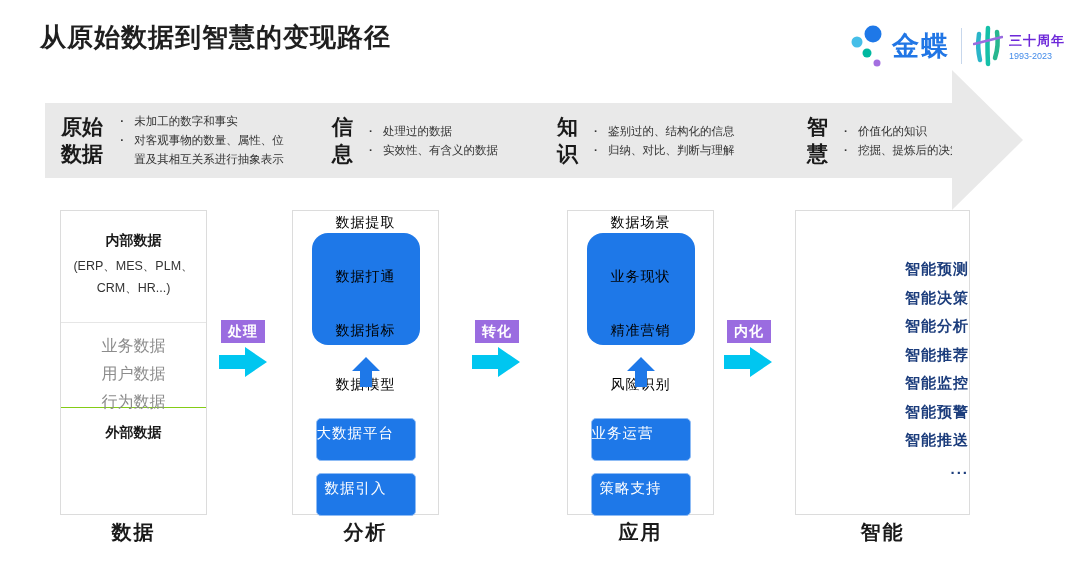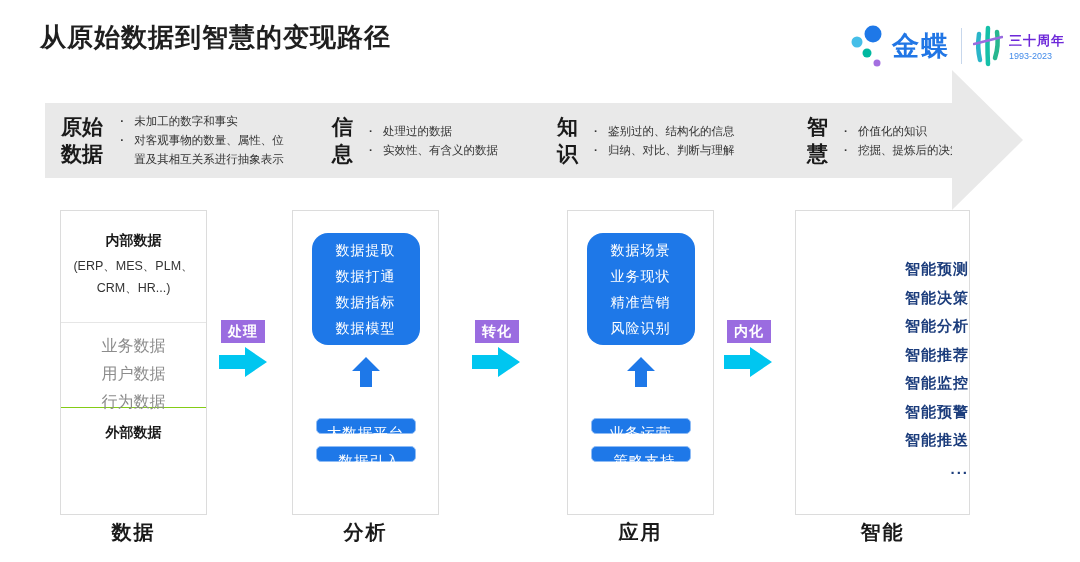--- a/index.html
+++ b/index.html
@@ -43,24 +43,24 @@
   .sec-internal{height:111px;padding-top:21px;}
   .sec-mid{height:85px;border-top:1px solid #E6E6E6;padding-top:9px;}
   .sec-external{height:107px;border-top:1px solid #84cc16;padding-top:16px;}
   .sec-title{font-size:14px;font-weight:bold;color:#1a1a1a;margin-bottom:6px;}
   .sec-sub{font-size:12.5px;color:#333;line-height:1.75;padding:0 8px;}
   .sec-mid div{font-size:16px;color:#8C8C8C;line-height:28px;}
 
   
   .blue-card{width:108px;height:112px;margin:22px auto 0;background:#1E78E8;border-radius:16px;
     display:flex;flex-direction:column;align-items:center;justify-content:center;}
-  .blue-card div{color:#ffffff;font-size:14px;line-height:26px;letter-spacing:1px;}
+  .blue-card div{color:#000000;font-size:14px;line-height:26px;letter-spacing:1px;margin-top:28px;}
   .up-arrow{display:block;margin:12px auto 0;}
-  .pill-btn{width:100px;height:16px;margin:0 auto;background:#1E78E8;border:1px solid #8FBCF5;border-radius:5px;
-    color:#fff;font-size:14.5px;line-height:28px;text-align:center;letter-spacing:1px;box-sizing:border-box;}
+  .pill-btn{width:100px;height:43px;margin:0 auto;background:#1E78E8;border:1px solid #8FBCF5;border-radius:5px;
+    color:#fff;font-size:14.5px;line-height:28px;text-align:left;letter-spacing:1px;box-sizing:border-box;}
   .pill-btn.first{margin-top:31px;}
   .pill-btn.second{margin-top:12px;padding-left:8px;}
 
   
   .conn-label{position:absolute;top:320px;width:44px;height:23px;background:#9A6CE0;color:#fff;
     font-size:14px;font-weight:bold;text-align:center;line-height:23px;letter-spacing:1px;}
   .conn-arrow{position:absolute;top:347px;}
   .cl1{left:221px;} .cl2{left:475px;} .cl3{left:727px;}
   .ca1{left:219px;} .ca2{left:472px;} .ca3{left:724px;}
 

